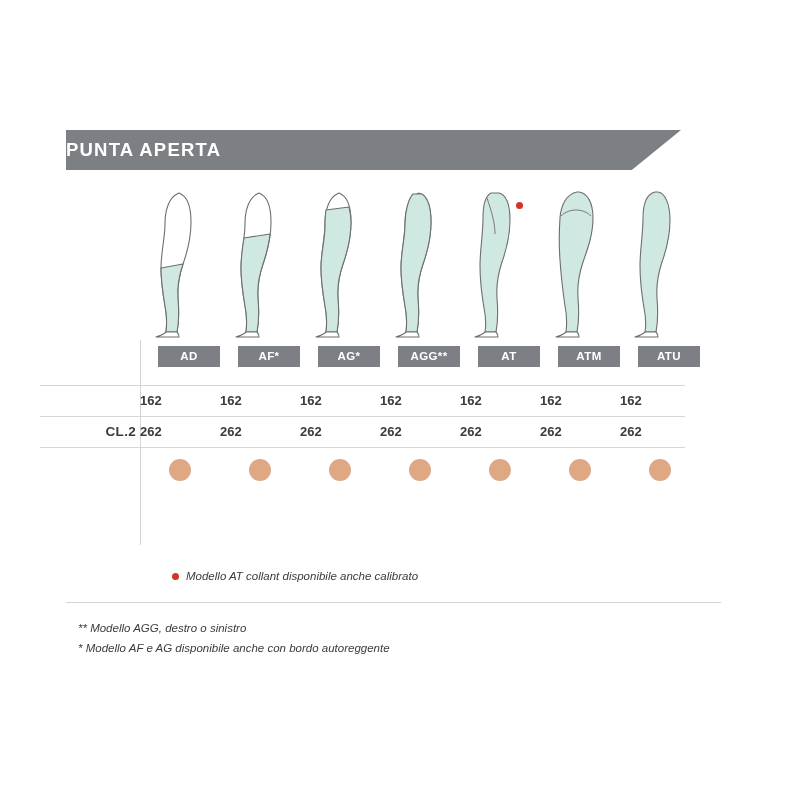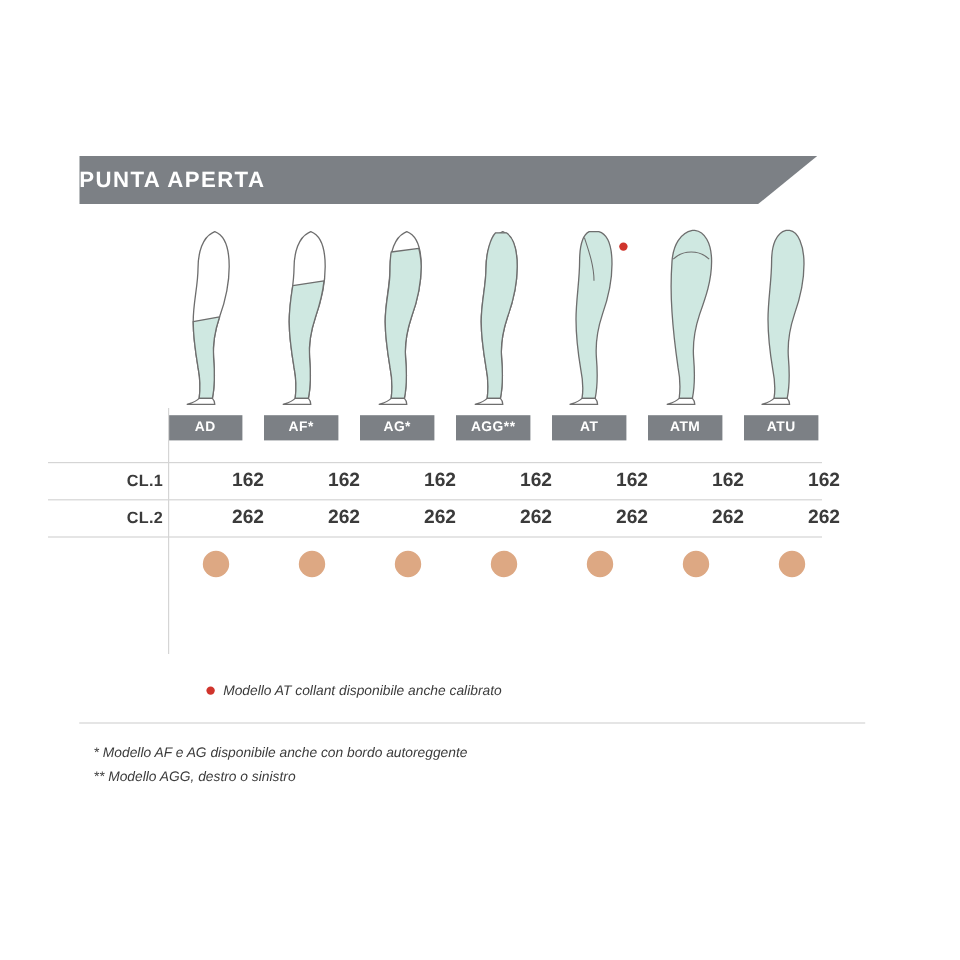--- a/index.html
+++ b/index.html
@@ -90,21 +90,21 @@
     left: 140px;
     top: 345px;
     width: 560px;
     height: 22px;
     display: flex;
   }
   .label-cell {
     width: 80px;
     display: flex;
     align-items: center;
-    justify-content: flex-start;
+    justify-content: flex-end;
   }
   .chip {
     background: #7c8085;
     color: #ffffff;
     font-size: 11.5px;
     font-weight: bold;
     letter-spacing: 0.4px;
     padding: 4px 0 4px 0;
     width: 62px;
     text-align: center;
@@ -136,22 +136,22 @@
     left: 100px;
     top: 0;
     width: 560px;
     height: 30px;
     display: flex;
   }
   .row .cell {
     width: 80px;
     height: 30px;
     line-height: 30px;
-    text-align: right;
-    font-size: 16px;
+    text-align: left;
+    font-size: 13px;
     font-weight: bold;
     color: #3b3b3b;
   }
   .row.colori .cells {
     height: 40px;
   }
   .row.colori .cell {
     height: 40px;
     display: flex;
     align-items: center;
@@ -298,21 +298,20 @@
     </div>
     <div class="label-cell">
       <div class="chip">ATU</div>
     </div>
   </div>
 
   <div class="vline" style="left:140px; top:340px; height:205px;"></div>
 
   <div class="hline" style="left:40px; top:385px; width:645px;"></div>
   <div class="row" style="top:386px;">
-    <div class="row-label">CL.1</div>
     <div class="cells">
       <div class="cell">162</div>
       <div class="cell">162</div>
       <div class="cell">162</div>
       <div class="cell">162</div>
       <div class="cell">162</div>
       <div class="cell">162</div>
       <div class="cell">162</div>
     </div>
   </div>
@@ -357,17 +356,17 @@
         </div>
     </div>
   </div>
 
   <div class="note-red">
     <span class="bullet"></span><span>Modello AT collant disponibile anche calibrato</span>
   </div>
 
   <div class="hline" style="left:66px; top:602px; width:655px;"></div>
   <div class="notes-bottom">
+    <div>** Modello AGG, destro o sinistro</div>
     <div>*  Modello AF e AG disponibile anche con bordo autoreggente</div>
-    <div>** Modello AGG, destro o sinistro</div>
   </div>
 
 </div>
 
 </body></html>

